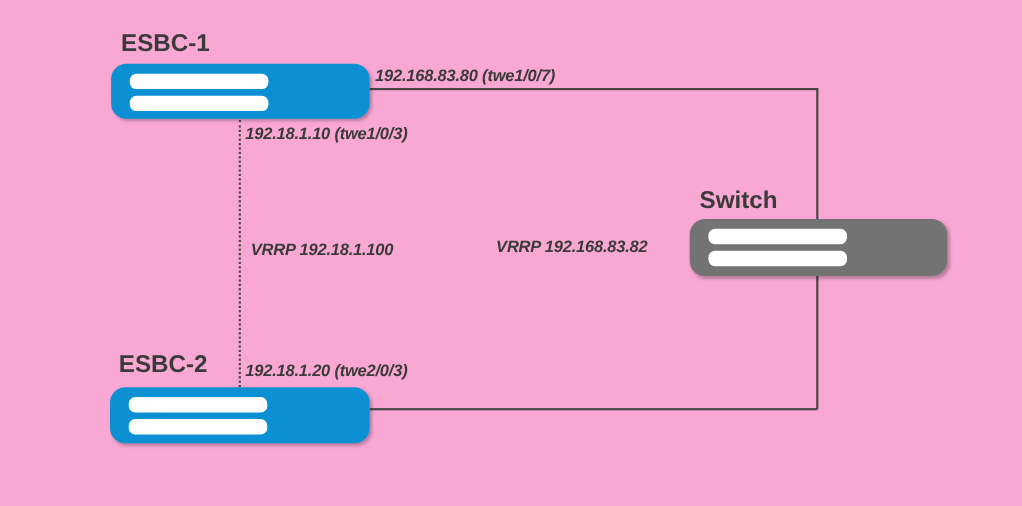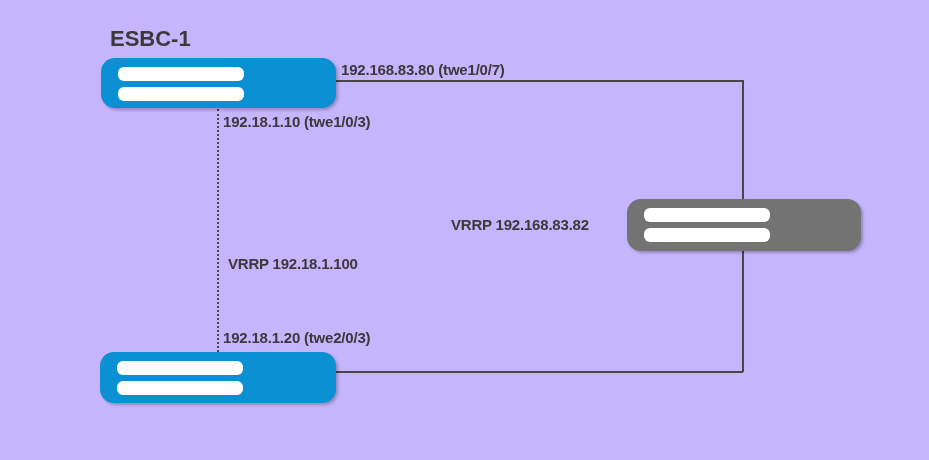--- a/index.html
+++ b/index.html
@@ -5,21 +5,21 @@
   html, body {
     margin: 0;
     padding: 0;
     background: #ffffff;
     font-family: "Liberation Sans", sans-serif;
   }
   .canvas {
     position: relative;
     width: 929px;
     height: 460px;
-    background: #c4b5fd;
+    background: #f9a8d4;
     overflow: hidden;
   }
 
   
   .line { position: absolute; z-index: 1; }
   .line.h  { border-top: 2px solid var(--line, #474747); height: 0; }
   .line.v  { border-left: 2px solid var(--line, #474747); width: 0; }
   .line.dotted { border-left: 2px dotted var(--line, #474747); width: 0; }
 
   .line-uplink1   { left: 336px; top: 80px;  width: 407px; }
@@ -67,49 +67,52 @@
 
   
   .link-label {
     position: absolute;
     z-index: 3;
     font-size: 15px;
     font-weight: bold;
     color: var(--text, #3a3a3a);
     white-space: nowrap;
     letter-spacing: -0.2px;
+    font-style: italic;
   }
   .lbl-uplink1    { left: 341px; top: 61px; }
   .lbl-crosslink1 { left: 223px; top: 113px; }
-  .lbl-vrrp-int   { left: 228px; top: 219px; margin-top: 36px; }
+  .lbl-vrrp-int   { left: 228px; top: 219px; }
   .lbl-vrrp-ext   { left: 420px; top: 216px; margin-left: 31px; }
   .lbl-crosslink2 { left: 223px; top: 329px; }
   .lbl-uplink2    { left: 341px; top: 377px; }
 </style>
 </head>
 <body>
 
 <div class="canvas">
 
   <div class="line h line-uplink1"></div>
   <div class="line v line-right-v"></div>
   <div class="line h line-uplink2"></div>
   <div class="line dotted line-crosslink"></div>
 
   <div class="node-title title-esbc1">ESBC-1</div>
   <div class="device esbc esbc1-box">
     <div class="slot s1"></div>
     <div class="slot s2"></div>
   </div>
 
+  <div class="node-title title-esbc2">ESBC-2</div>
   <div class="device esbc esbc2-box">
     <div class="slot s1"></div>
     <div class="slot s2"></div>
   </div>
 
+  <div class="node-title title-switch">Switch</div>
   <div class="device switch switch-box">
     <div class="slot s1"></div>
     <div class="slot s2"></div>
   </div>
 
   <div class="link-label lbl-uplink1">192.168.83.80 (twe1/0/7)</div>
   <div class="link-label lbl-crosslink1">192.18.1.10 (twe1/0/3)</div>
   <div class="link-label lbl-vrrp-int">VRRP 192.18.1.100</div>
   <div class="link-label lbl-vrrp-ext">VRRP 192.168.83.82</div>
   <div class="link-label lbl-crosslink2">192.18.1.20 (twe2/0/3)</div>

